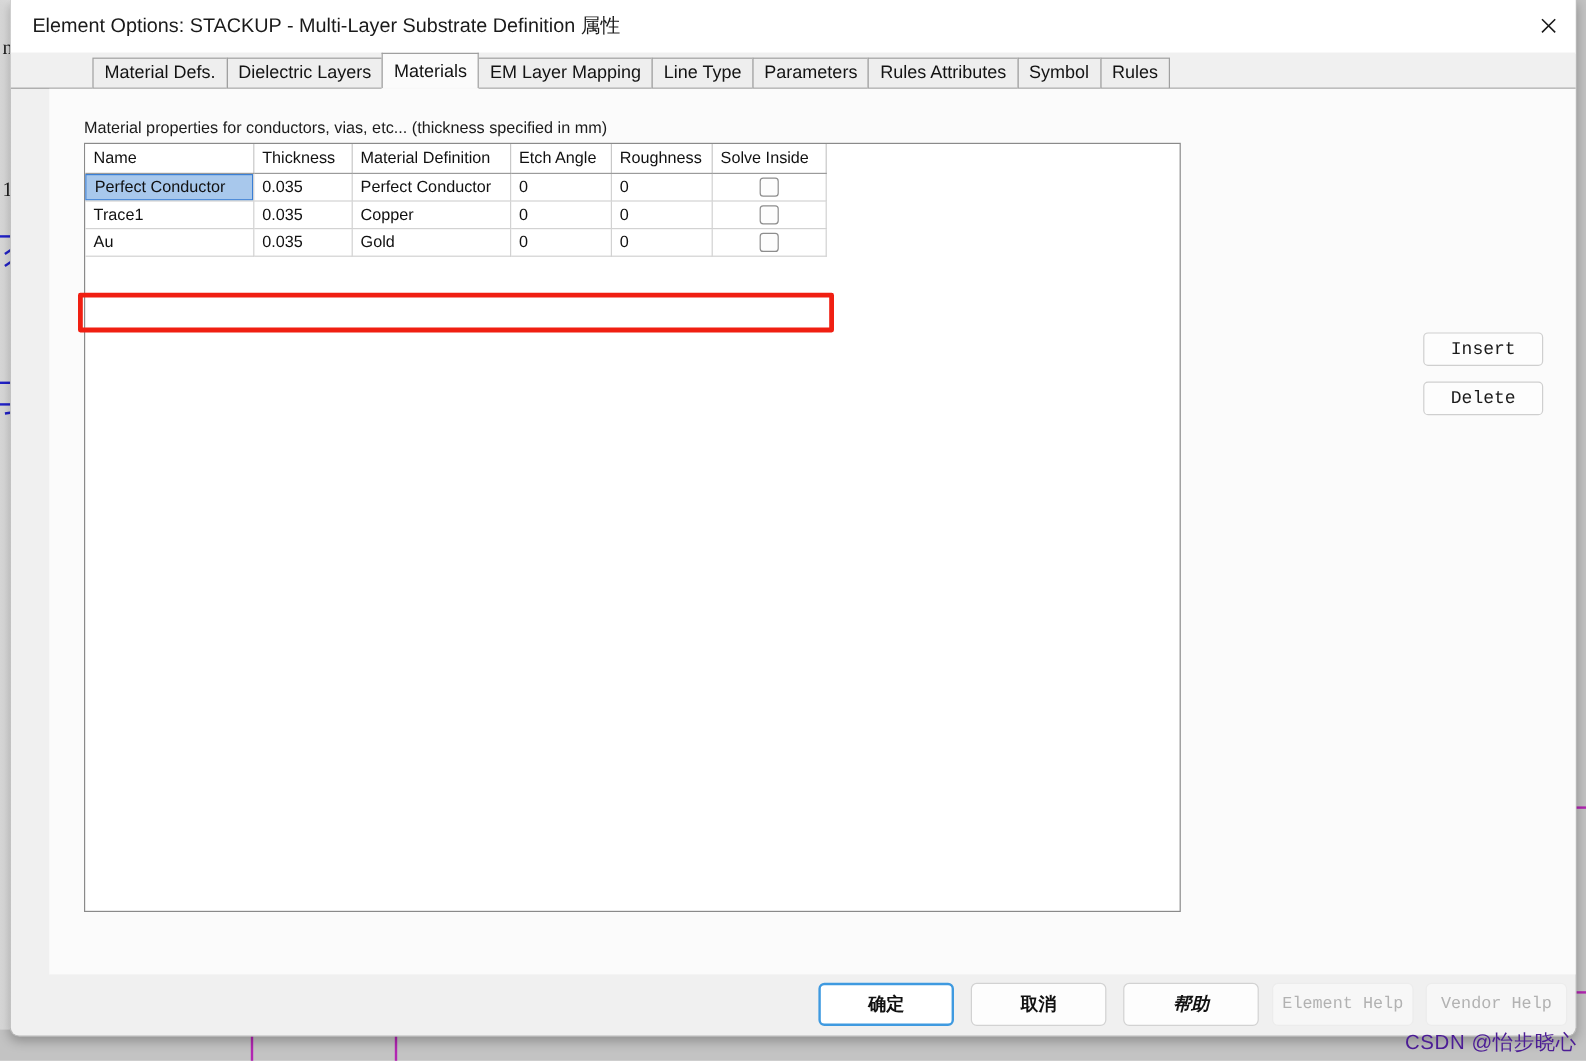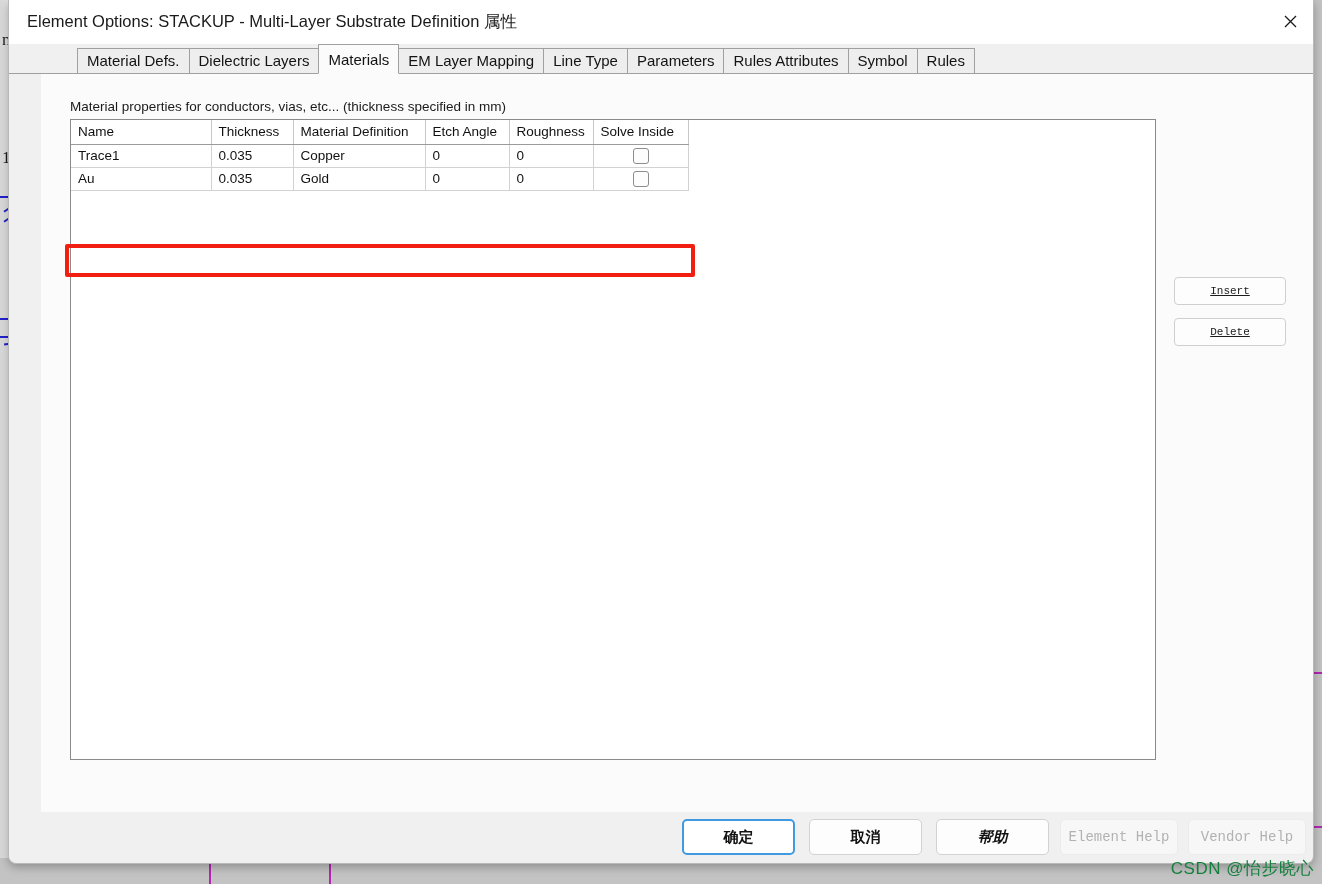--- a/index.html
+++ b/index.html
@@ -156,21 +156,21 @@
     font-size: 13.5px;
     color: #1b1b1b;
     white-space: nowrap;
   }
 
   
   #table-frame {
     position: absolute;
     left: 29px;
     top: 45px;
-    width: 1086px;
+    width: 914px;
     height: 641px;
     background: #ffffff;
     border: 1px solid #8a8a8a;
     box-sizing: border-box;
     overflow: hidden;
   }
   table.grid {
     border-collapse: collapse;
     table-layout: fixed;
     font-size: 13.5px;
@@ -225,34 +225,33 @@
     border: 4px solid #f01f12;
     border-radius: 2px;
     box-sizing: border-box;
     pointer-events: none;
     z-index: 9;
   }
 
   
   .side-btn {
     position: absolute;
-    width: 112px;
+    width: 100px;
     height: 28px;
     background: #fdfdfd;
     border: 1px solid #cfcfcf;
     border-radius: 4px;
-    font-size: 11px;
+    font-size: 15px;
     color: #1b1b1b;
     display: flex;
     align-items: center;
     justify-content: center;
     cursor: default;
     box-sizing: border-box;
     font-family: "Liberation Mono", monospace;
-    text-decoration: underline;
   }
   #btn-insert { right: 27px; top: 203px; }
   #btn-delete { right: 27px; top: 244px; }
 
   
   #footer {
     position: absolute;
     left: 0;
     bottom: 0;
     width: 100%;
@@ -291,21 +290,21 @@
   #btn-help   { left: 927px; width: 113px; font-style: italic; }
   #btn-elem-help   { left: 1051px; width: 118px; }
   #btn-vendor-help { left: 1179px; width: 118px; }
 
   
   #watermark {
     position: absolute;
     right: 8px;
     bottom: 4px;
     font-size: 17px;
-    color: #15803d;
+    color: #4c1d95;
     white-space: nowrap;
     letter-spacing: .5px;
     z-index: 20;
     pointer-events: none;
   }
 </style>
 </head>
 <body>
 
 <div id="app-backdrop">
@@ -371,20 +370,30 @@
             <th>Name</th>
             <th>Thickness</th>
             <th>Material Definition</th>
             <th>Etch Angle</th>
             <th>Roughness</th>
             <th>Solve Inside</th>
           </tr>
         </thead>
         <tbody>
           <tr>
+            <td>
+                <span class="cell-sel">Perfect Conductor</span>
+              </td>
+            <td>0.035</td>
+            <td>Perfect Conductor</td>
+            <td>0</td>
+            <td>0</td>
+            <td class="center"><span class="chk"></span></td>
+          </tr>
+          <tr>
             <td>Trace1</td>
             <td>0.035</td>
             <td>Copper</td>
             <td>0</td>
             <td>0</td>
             <td class="center"><span class="chk"></span></td>
           </tr>
           <tr>
             <td>Au</td>
             <td>0.035</td>

